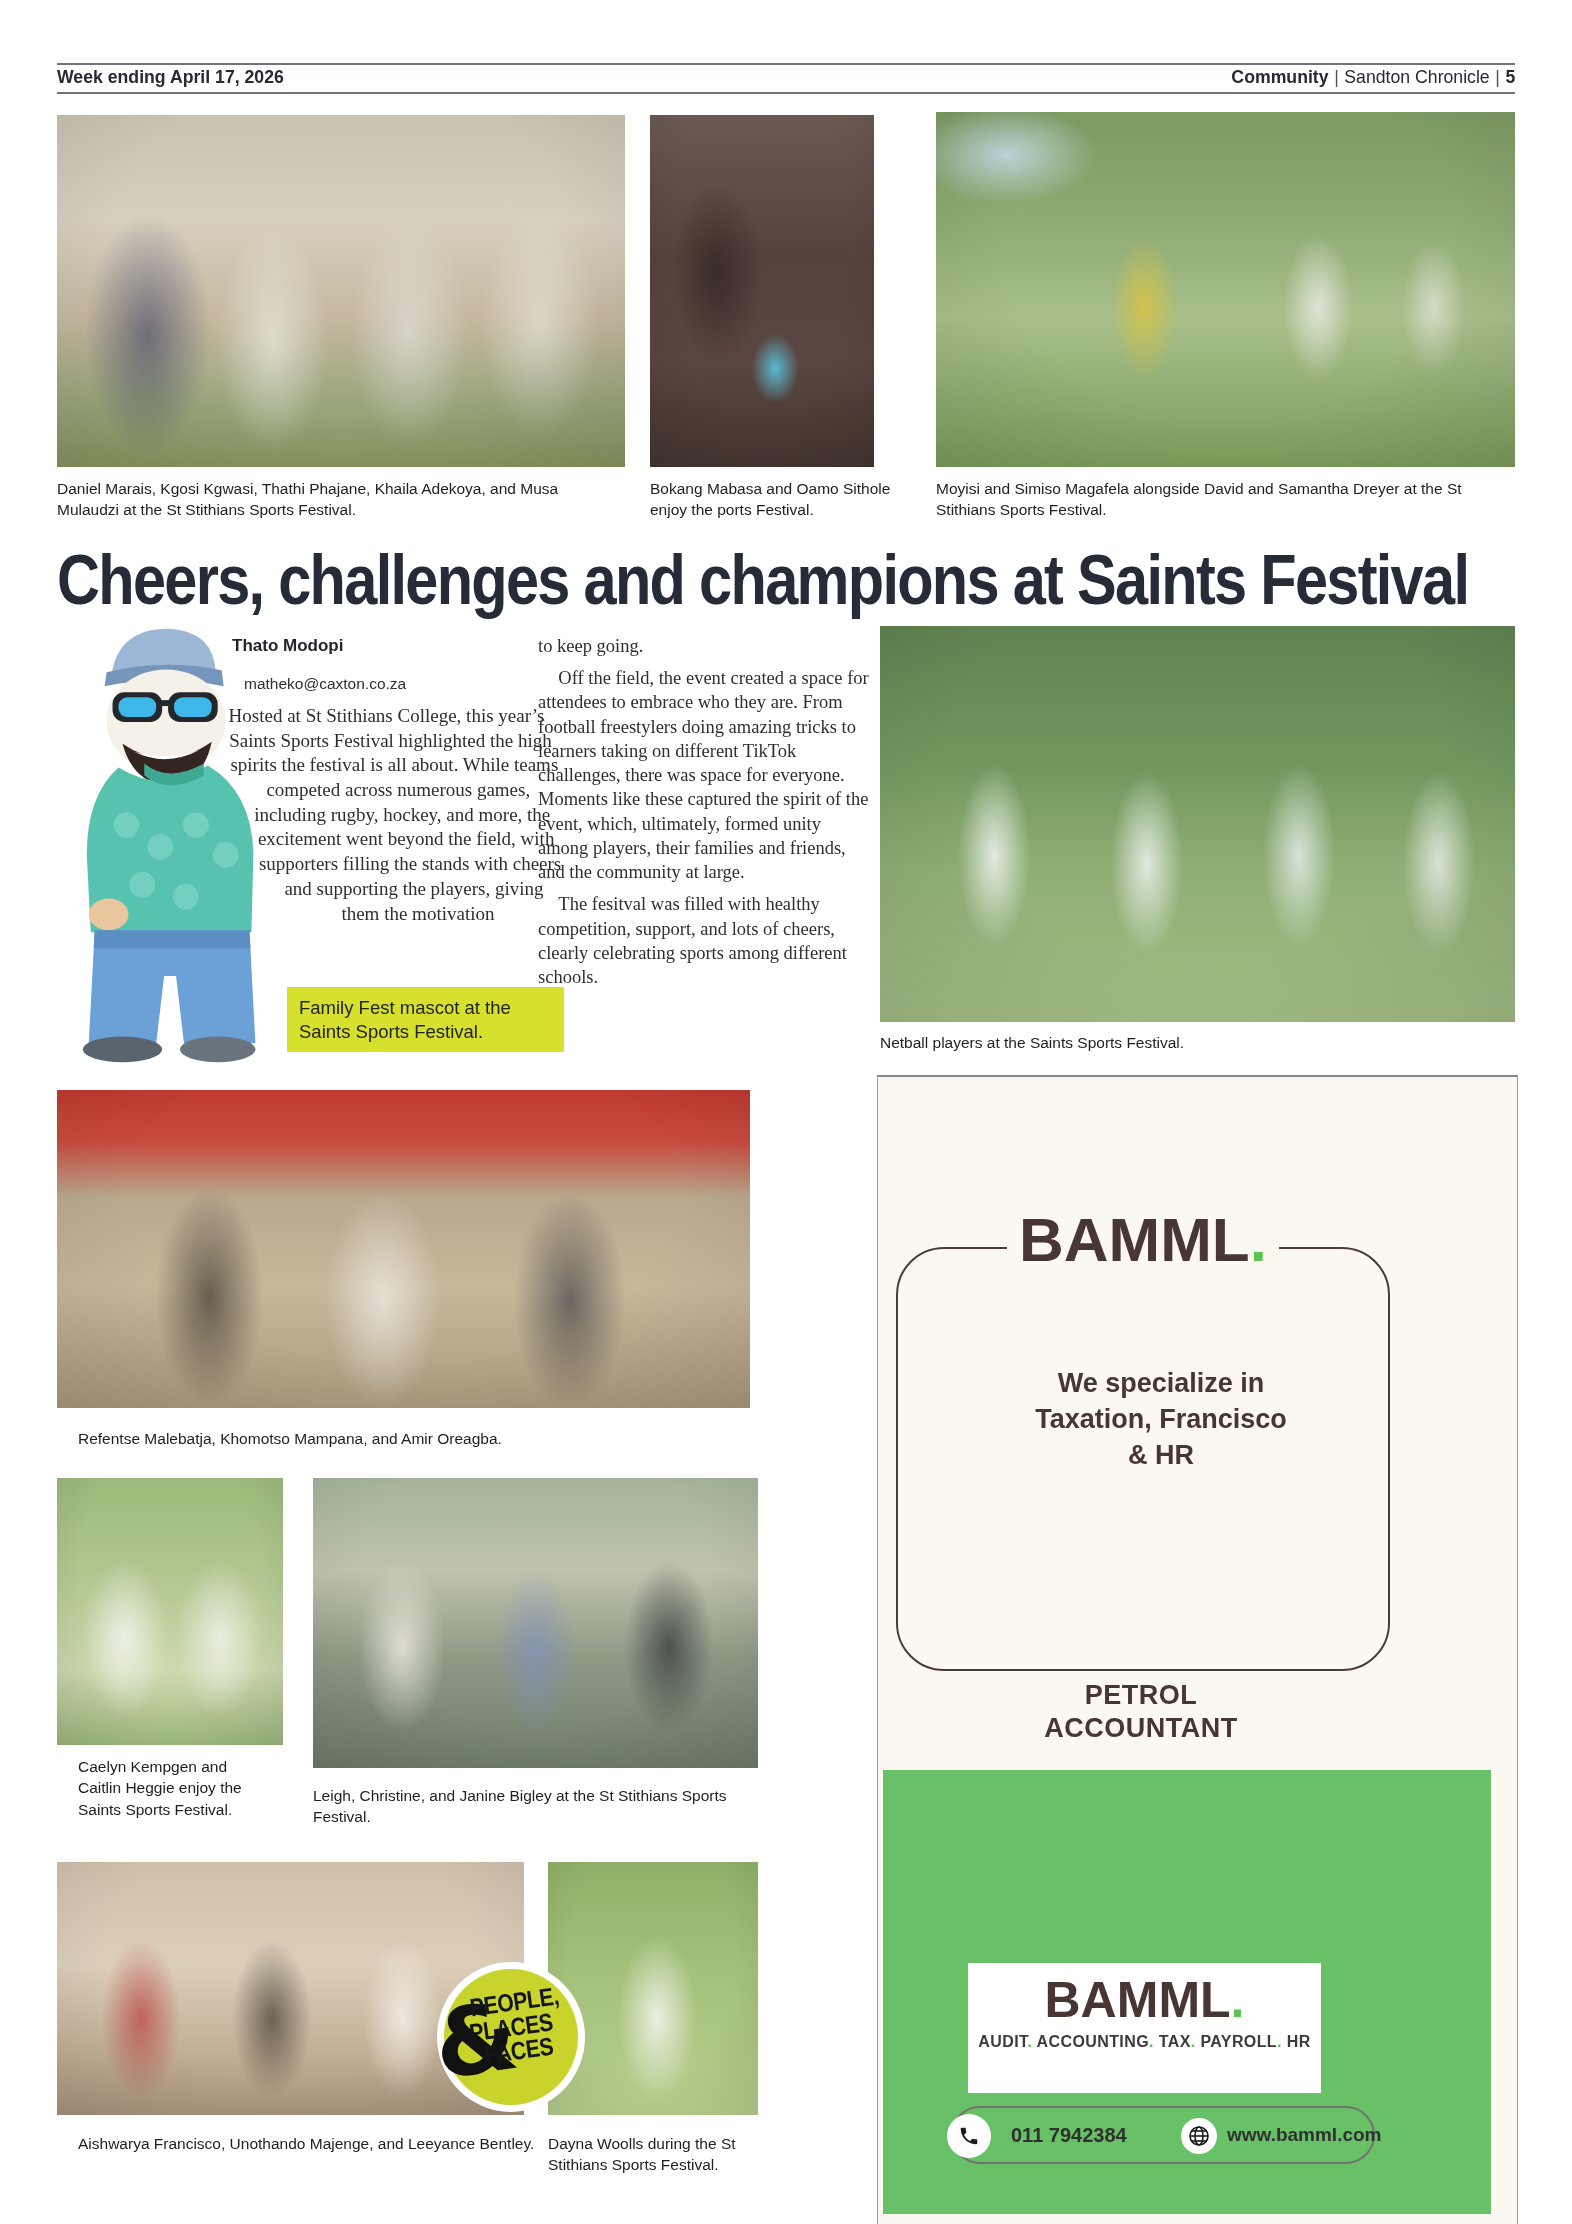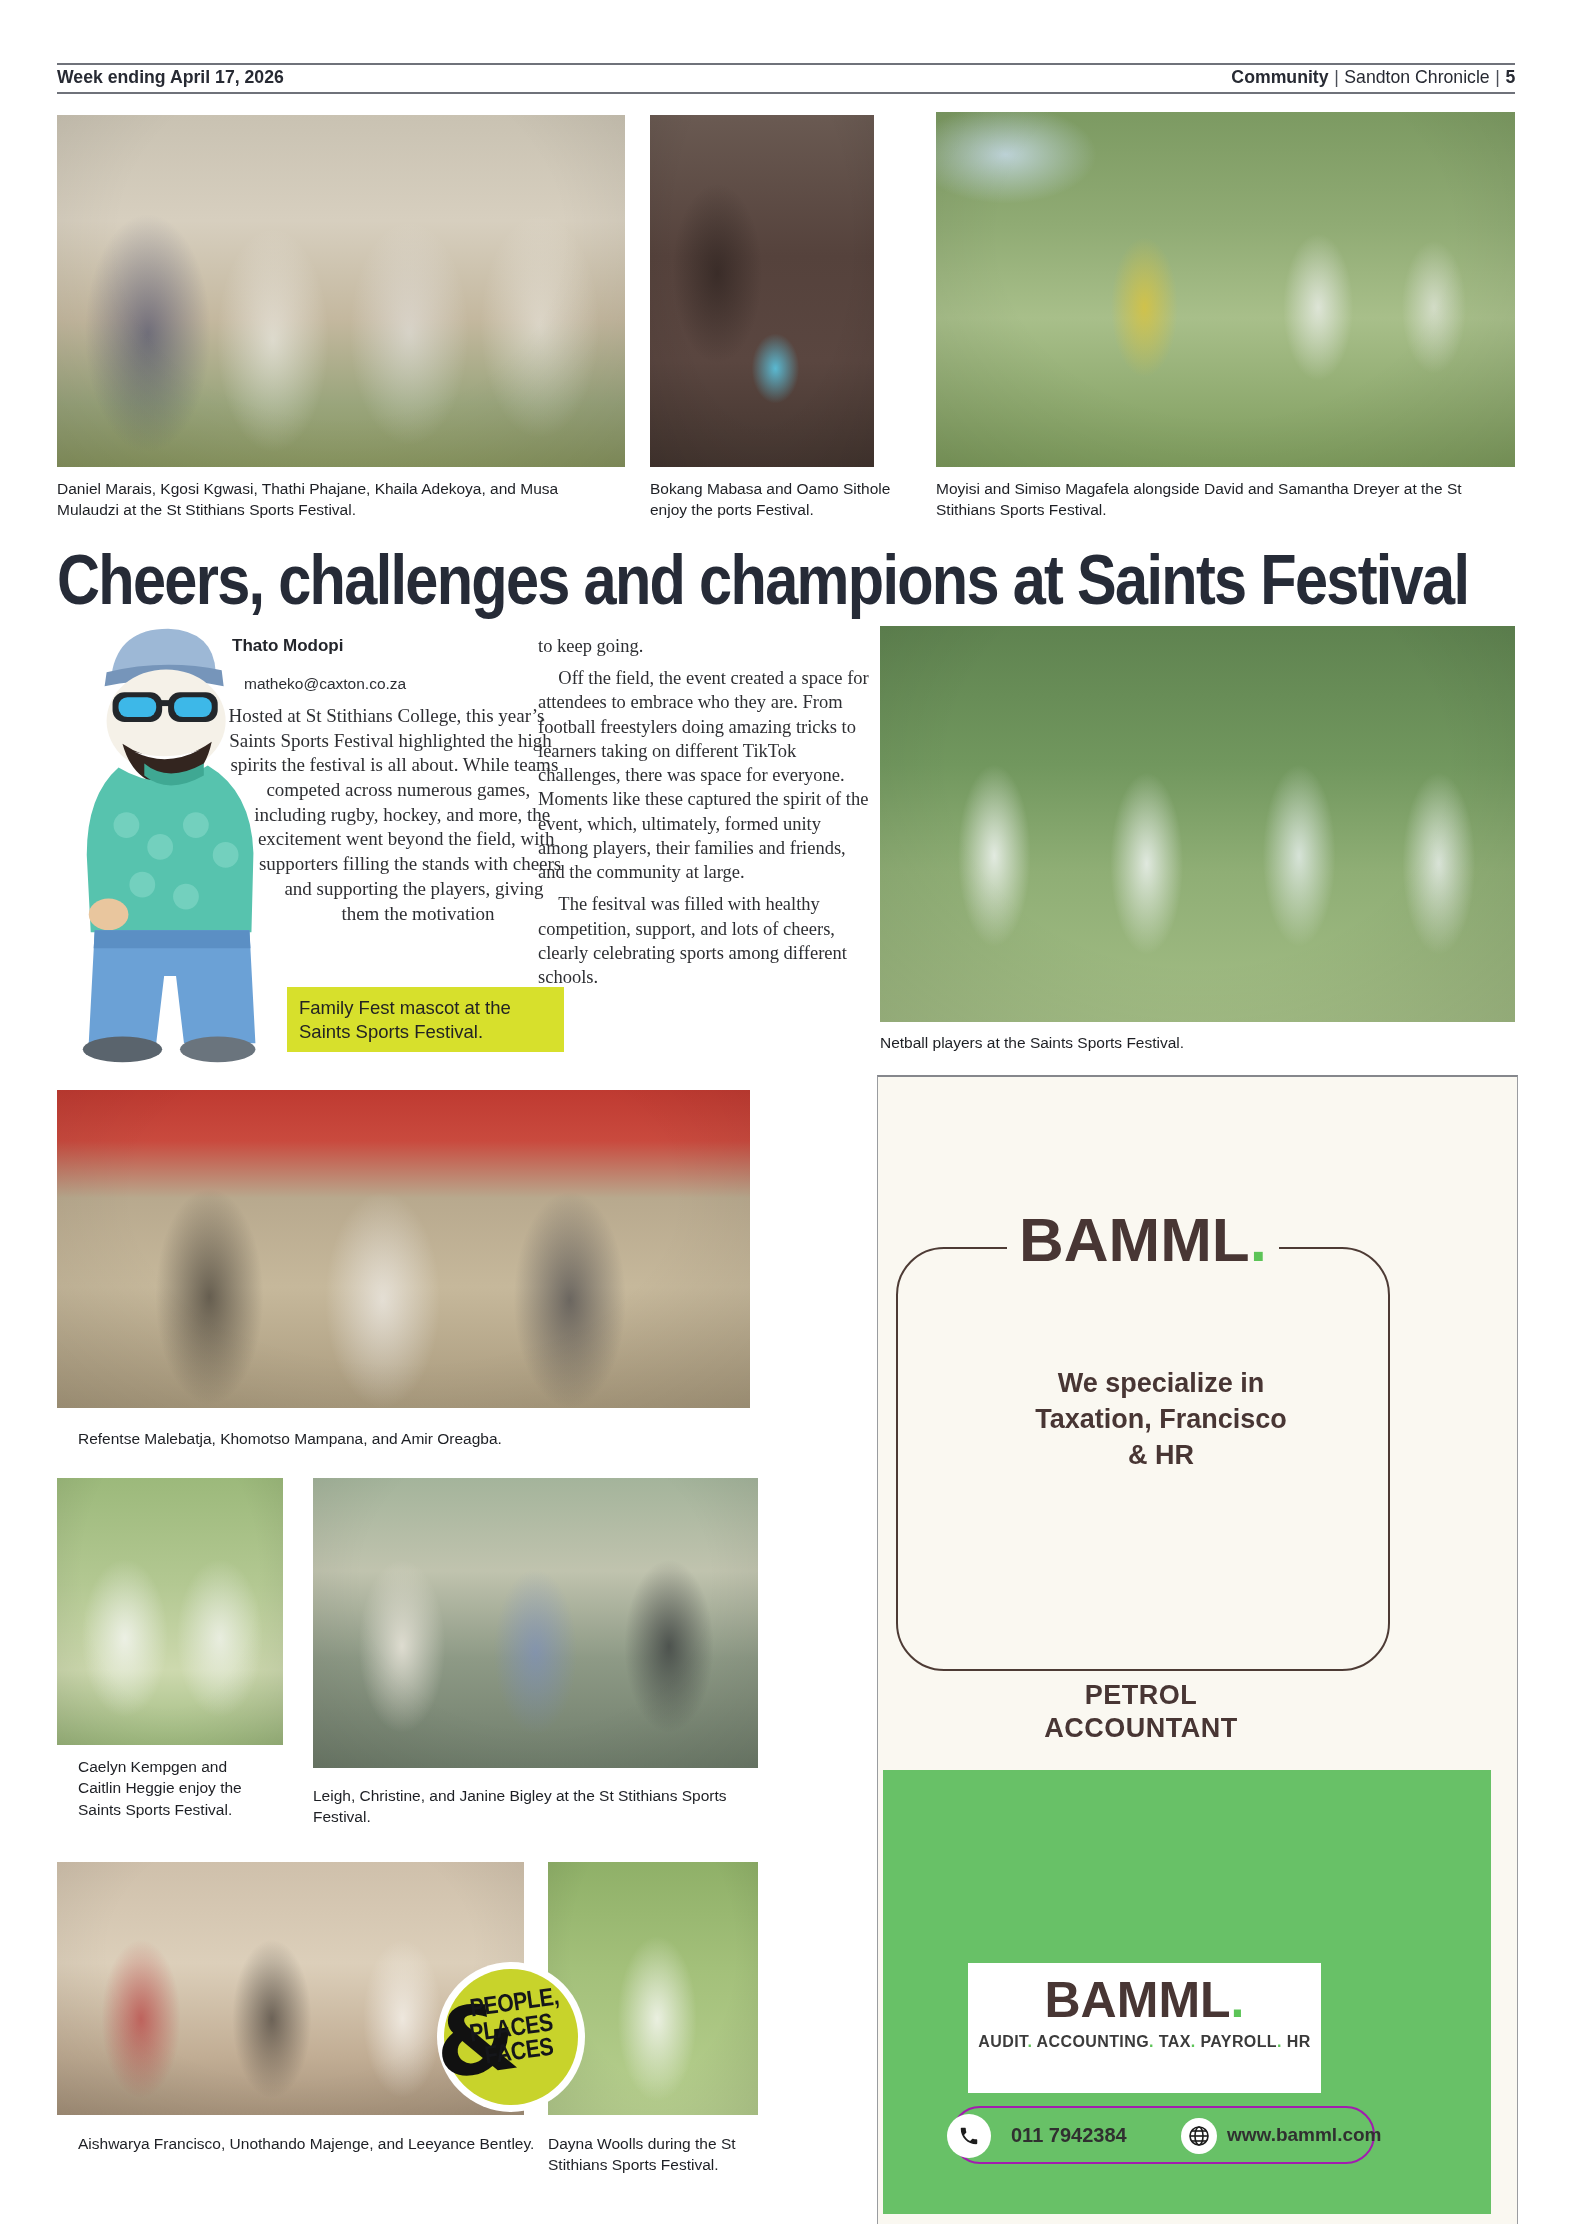--- a/index.html
+++ b/index.html
@@ -103,21 +103,21 @@
     font-size:27px;font-weight:bold;color:var(--ad-brown);line-height:1.34;margin-left:20px;}
   #ad-role{position:absolute;left:18px;top:602px;width:490px;text-align:center;
     font-size:27px;font-weight:bold;color:var(--ad-brown);line-height:1.22;letter-spacing:.5px;}
   #ad-green{position:absolute;left:5px;top:693px;width:608px;height:444px;background:var(--ad-green);}
   #ad-card{position:absolute;left:85px;top:193px;width:353px;height:130px;background:#fff;
     text-align:center;box-sizing:border-box;padding-top:12px;}
   #ad-card .bamml-logo{font-size:50px;}
   #ad-services{margin-top:8px;font-size:16px;font-weight:bold;color:#3b3b3b;letter-spacing:.4px;}
   #ad-services .svc-dot{color:var(--ad-dot);font-weight:bold;}
   #ad-pill{position:absolute;left:68px;top:336px;width:424px;height:58px;
-    border:2px solid #a21caf;border-radius:31px;box-sizing:border-box;}
+    border:2px solid #737373;border-radius:31px;box-sizing:border-box;}
   .icon-circle{position:absolute;background:#fff;border-radius:50%;display:flex;
     align-items:center;justify-content:center;}
   #phone-circle{left:-6px;top:6px;width:44px;height:44px;}
   #globe-circle{left:228px;top:10px;width:36px;height:36px;}
   #ad-phone{position:absolute;left:58px;top:16px;font-size:20px;font-weight:bold;color:#303030;}
   #ad-site{position:absolute;left:274px;top:16px;font-size:19px;font-weight:bold;color:#303030;}
   
   #badge{position:absolute;left:437px;top:1962px;width:148px;height:150px;background:#fff;border-radius:50%;}
   #badge-inner{position:absolute;inset:7px;border-radius:50%;background:#c8d32b;}
   #badge-text{position:absolute;left:36px;top:26px;transform:rotate(-8deg);

